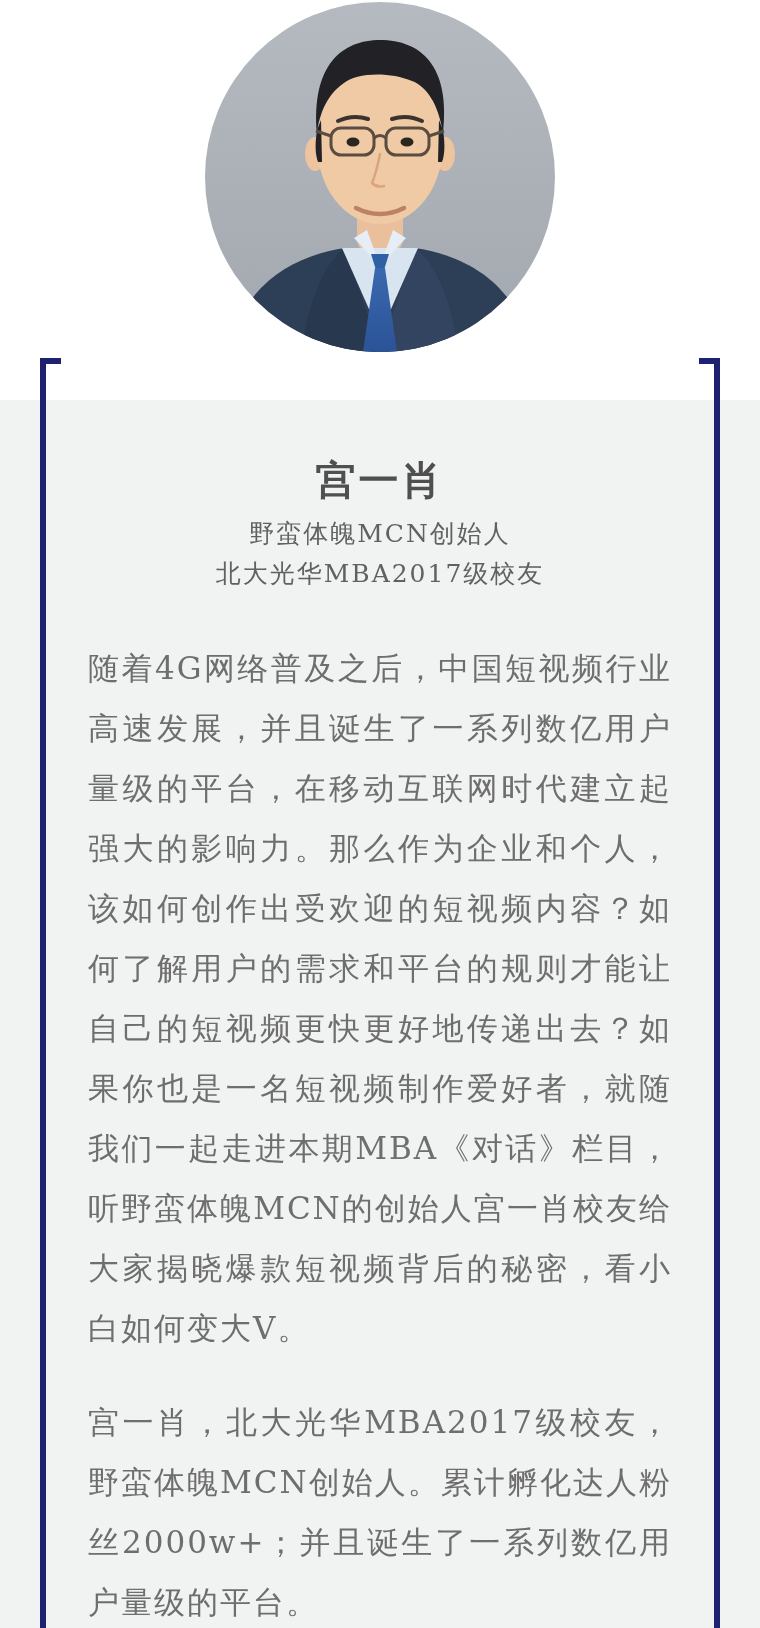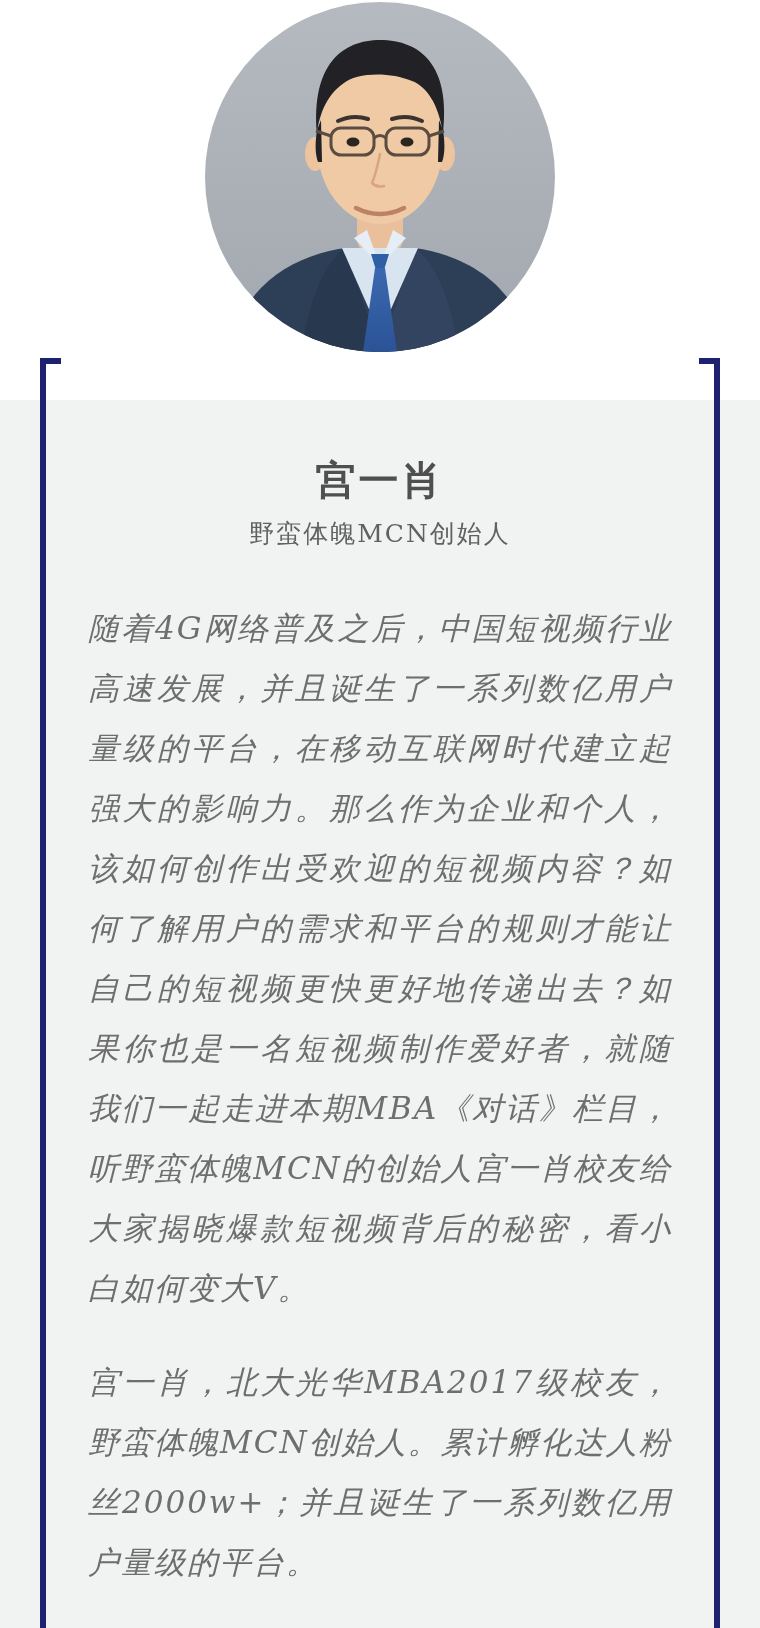--- a/index.html
+++ b/index.html
@@ -56,21 +56,20 @@
   }
   .sub-first { margin-top: 10px; }
   .body-text {
     margin: 44px 88px 0 88px;
     font-size: 31px;
     line-height: 60px;
     letter-spacing: 2px;
     color: #6e6e6e;
     text-align: justify;
     text-justify: inter-character;
-    font-style: italic;
   }
   .body-text + .body-text { margin-top: 34px; }
 </style>
 </head>
 <body>
 
 <div class="page">
 
   <div class="avatar">
     <svg viewBox="0 0 350 350" xmlns="http://www.w3.org/2000/svg" role="img">
@@ -120,20 +119,21 @@
       </g>
 
       <path d="M175 152 Q 171 172 167 181 Q 172 186 179 184" stroke="#d8a57e" stroke-width="2.5" fill="none" stroke-linecap="round"></path>
       <path d="M151 206 Q 175 218 199 206" stroke="#bd8265" stroke-width="4.5" fill="none" stroke-linecap="round"></path>
     </svg>
   </div>
 
   <div class="panel">
     <h1 class="name">宫一肖</h1>
     <div class="sub sub-first">野蛮体魄MCN创始人</div>
+    <div class="sub">北大光华MBA2017级校友</div>
     <p class="body-text">随着4G网络普及之后，中国短视频行业高速发展，并且诞生了一系列数亿用户量级的平台，在移动互联网时代建立起强大的影响力。那么作为企业和个人，该如何创作出受欢迎的短视频内容？如何了解用户的需求和平台的规则才能让自己的短视频更快更好地传递出去？如果你也是一名短视频制作爱好者，就随我们一起走进本期MBA《对话》栏目，听野蛮体魄MCN的创始人宫一肖校友给大家揭晓爆款短视频背后的秘密，看小白如何变大V。</p>
     <p class="body-text">宫一肖，北大光华MBA2017级校友，野蛮体魄MCN创始人。累计孵化达人粉丝2000w+；并且诞生了一系列数亿用户量级的平台。</p>
   </div>
 
   <div class="bracket bl-v"></div>
   <div class="bracket bl-h"></div>
   <div class="bracket br-v"></div>
   <div class="bracket br-h"></div>
 
 </div>

